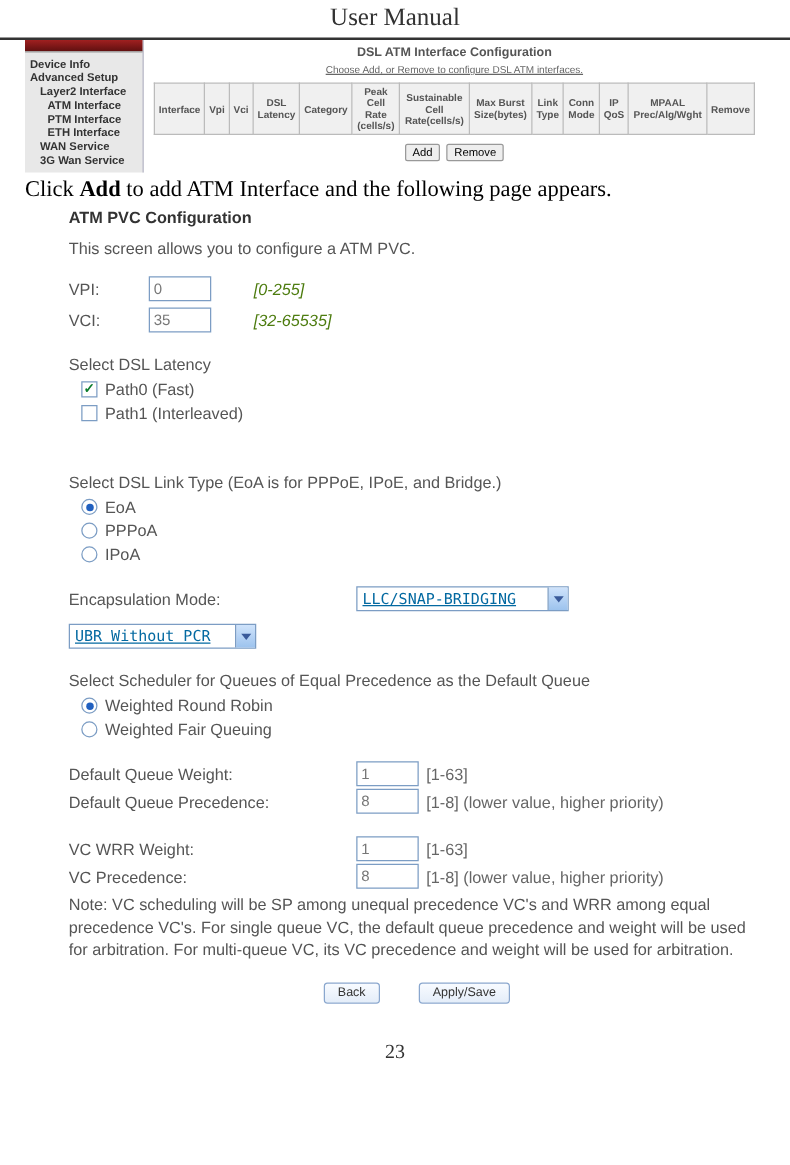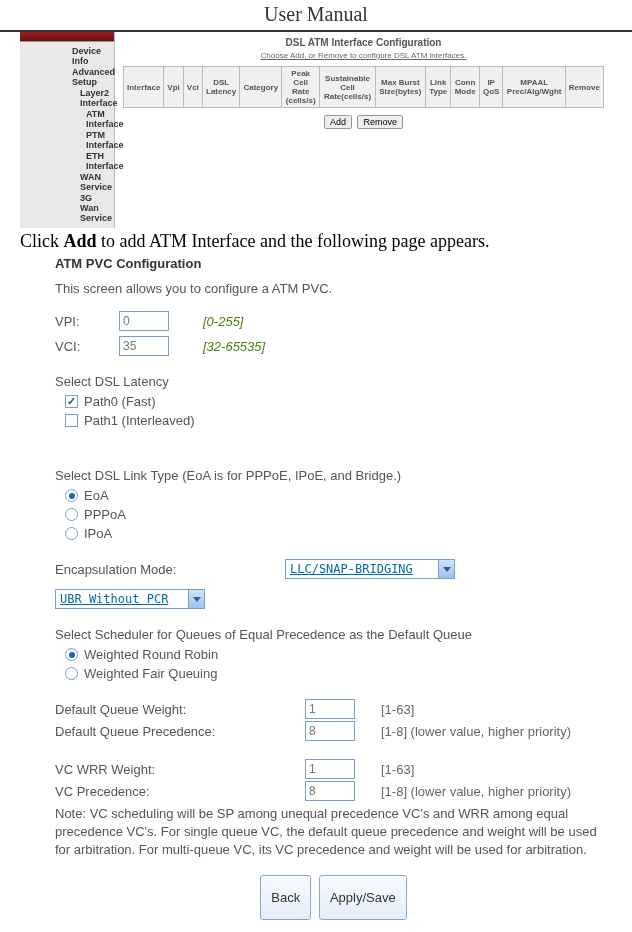--- a/index.html
+++ b/index.html
@@ -27,21 +27,21 @@
       font-family: Arial, sans-serif;
       font-size: 9px;
       color: #333;
       border-right: 1px solid #b8b8c8;
     }
     .sidebar-linkbar {
       height: 10px;
       background: linear-gradient(#a02020, #601010);
       border-bottom: 1px solid #999;
     }
-    .sidebar-inner { padding: 2px 4px 5px 4px; margin-left: 48px; }
+    .sidebar-inner { padding: 2px 4px 5px 4px; }
     .sidebar .root { font-weight: bold; margin-top: 2px; }
     .sidebar .root2 { font-weight: bold; margin-top: 1px; }
     .sidebar .child { margin-left: 8px; margin-top: 1px; font-weight: bold; }
     .sidebar .grandchild { margin-left: 14px; margin-top: 1px; font-weight: bold; }
     .config-right {
       flex: 1;
       padding: 5px 8px;
       text-align: center;
       font-family: Arial, sans-serif;
     }
@@ -147,40 +147,40 @@
       align-items: center;
       justify-content: center;
       border-left: 1px solid #7c9dc4;
     }
     .select-arrow::after {
       content: "";
       border-left: 4px solid transparent;
       border-right: 4px solid transparent;
       border-top: 5px solid #3a5a9a;
     }
-    .wide-row { display: flex; align-items: center; margin: 2px 0; gap: 20px; }
+    .wide-row { display: flex; align-items: center; margin: 2px 0; }
     .wide-label { width: 230px; }
     .wide-input {
       width: 50px;
       height: 20px;
       border: 1px solid #7c9dc4;
       font-size: 12px;
       padding: 1px 3px;
       color: #777;
     }
     .wide-hint { margin-left: 6px; color: #666; }
     .note-text { margin-top: 4px; line-height: 1.4; }
     .bottom-buttons { text-align: center; margin: 15px 0 0 0; }
     .btn {
-      font-size: 13px;
-      padding: 14px 10px;
+      font-size: 10px;
+      padding: 2px 10px;
       border: 1px solid #8aa7ce;
       background: linear-gradient(#f8fbff, #e4edf9);
       border-radius: 3px;
-      margin: 0 2px;
+      margin: 0 14px;
       color: #333;
     }
     .page-footer {
       text-align: center;
       font-family: "Times New Roman", serif;
       font-size: 16px;
       margin-top: 30px;
       padding-bottom: 10px;
     }
   </style>

